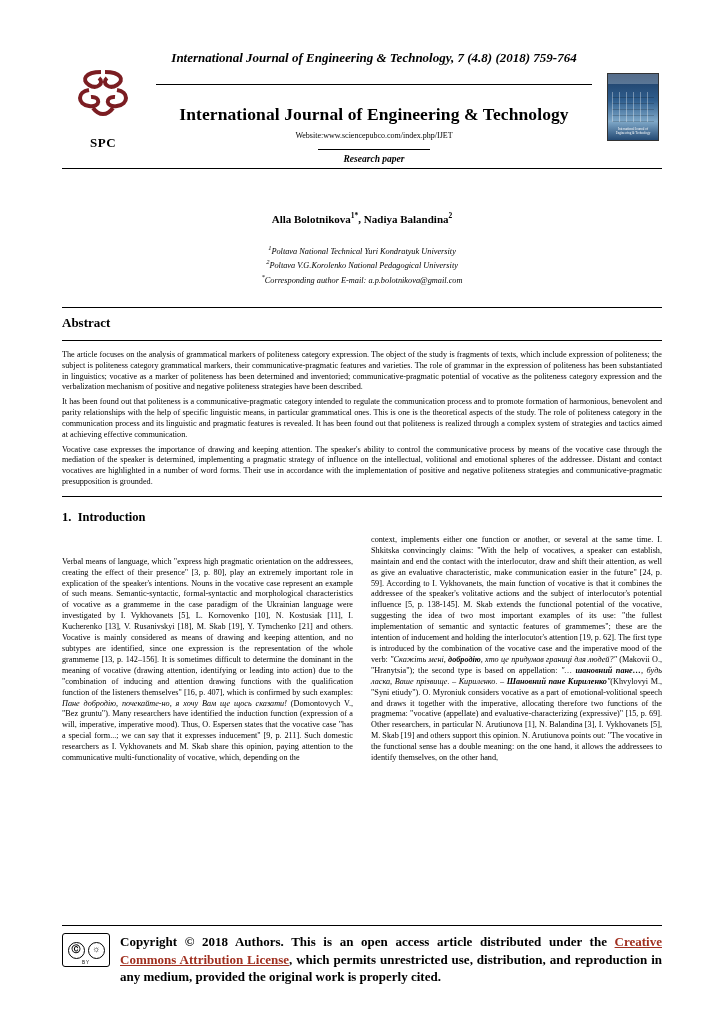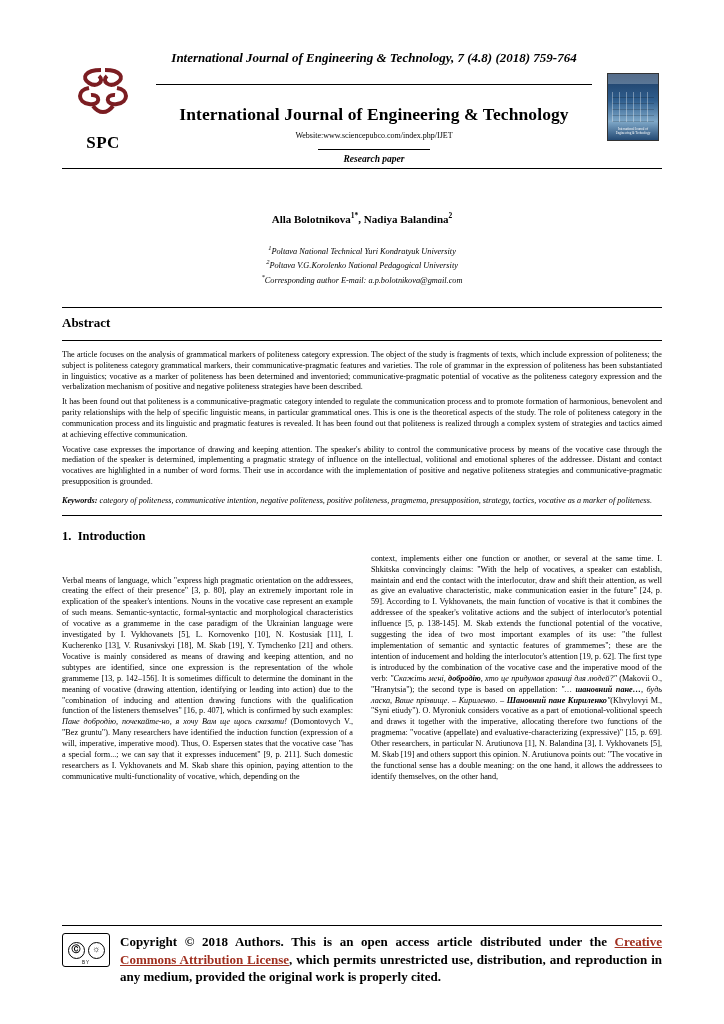--- a/index.html
+++ b/index.html
@@ -43,21 +43,21 @@
     padding-top: 2px;
   }
   .spc-mark {
     width: 64px;
     height: 54px;
     position: relative;
   }
   .spc-text {
     font-family: "Liberation Serif", serif;
     font-weight: bold;
-    font-size: 17px;
+    font-size: 13px;
     letter-spacing: 0.5px;
     margin-top: 15px;
   }
   .header-center {
     flex: 1 1 auto;
     text-align: center;
     padding: 2px 6px 0 6px;
   }
   .journal-ref {
     font-size: 13px;
@@ -311,21 +311,20 @@
     </div>
 
     <div class="rule"></div>
 
     <div>
       <div class="abstract-head">Abstract</div>
       <div class="abs-rule"></div>
       <p class="abs-p">The article focuses on the analysis of grammatical markers of politeness category expression. The object of the study is fragments of texts, which include expression of politeness; the subject is politeness category grammatical markers, their communicative-pragmatic features and varieties. The role of grammar in the expression of politeness has been substantiated in linguistics; vocative as a marker of politeness has been determined and inventoried; communicative-pragmatic potential of vocative as the politeness category expression and the verbalization mechanism of positive and negative politeness strategies have been described.</p>
       <p class="abs-p">It has been found out that politeness is a communicative-pragmatic category intended to regulate the communication process and to promote formation of harmonious, benevolent and parity relationships with the help of specific linguistic means, in particular grammatical ones. This is one is the theoretical aspects of the study. The role of politeness category in the communication process and its linguistic and pragmatic features is revealed. It has been found out that politeness is realized through a complex system of strategies and tactics aimed at achieving effective communication.</p>
       <p class="abs-p">Vocative case expresses the importance of drawing and keeping attention. The speaker's ability to control the communicative process by means of the vocative case through the mediation of the speaker is determined, implementing a pragmatic strategy of influence on the intellectual, volitional and emotional spheres of the addressee. Distant and contact vocatives are highlighted in a number of word forms. Their use in accordance with the implementation of positive and negative politeness strategies and communicative-pragmatic presupposition is grounded.</p>
-      <p class="keywords"><b>Keywords:</b><span> category of politeness, communicative intention, negative politeness, positive politeness, pragmema, presupposition, strategy, tactics, vocative as a marker of politeness.</span></p>
       <div class="kw-rule"></div>
     </div>
 
     <div class="section-head">
       <span>1.</span>&nbsp;&nbsp;<span>Introduction</span>
     </div>
 
     <div class="cols">
       <div class="col">
         <p>Verbal means of language, which "express high pragmatic orientation on the addressees, creating the effect of their presence" [3, p. 80], play an extremely important role in explication of the speaker's intentions. Nouns in the vocative case represent an example of such means. Semantic-syntactic, formal-syntactic and morphological characteristics of vocative as a grammeme in the case paradigm of the Ukrainian language were investigated by I. Vykhovanets [5], L. Kornovenko [10], N. Kostusiak [11], I. Kucherenko [13], V. Rusanivskyi [18], M. Skab [19], Y. Tymchenko [21] and others. Vocative is mainly considered as means of drawing and keeping attention, and no subtypes are identified, since one expression is the representation of the whole grammeme [13, p. 142–156]. It is sometimes difficult to determine the dominant in the meaning of vocative (drawing attention, identifying or leading into action) due to the "combination of inducing and attention drawing functions with the qualification function of the listeners themselves" [16, p. 407], which is confirmed by such examples: <i>Пане добродію, почекайте-но, я хочу Вам ще щось сказати!</i> (Domontovych V., "Bez gruntu").  Many researchers have identified the induction function (expression of a will, imperative, imperative mood). Thus, O. Espersen states that the vocative case "has a special form...; we can say that it expresses inducement" [9, p. 211]. Such domestic researchers as I. Vykhovanets and M. Skab share this opinion, paying attention to the communicative multi-functionality of vocative, which, depending on the</p>

